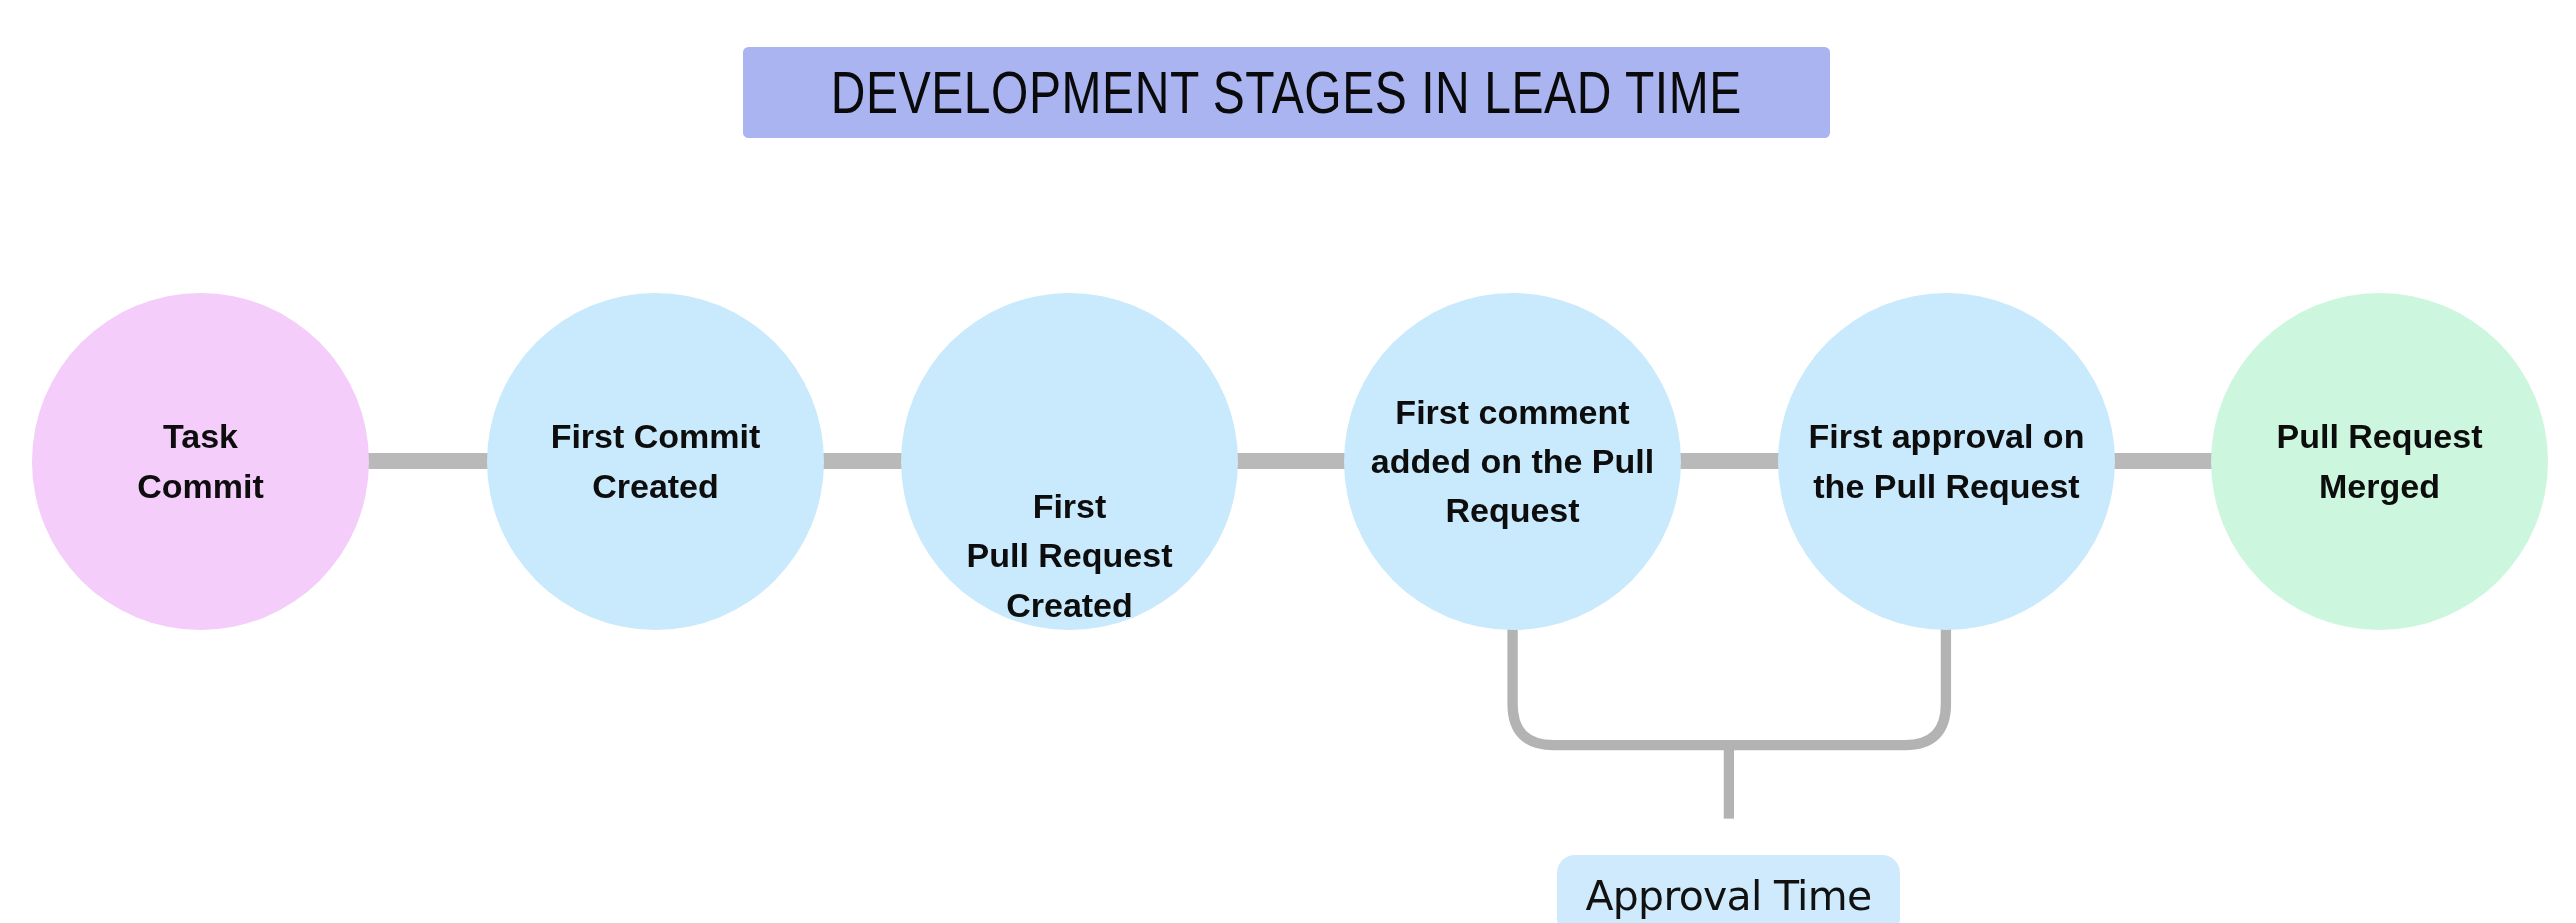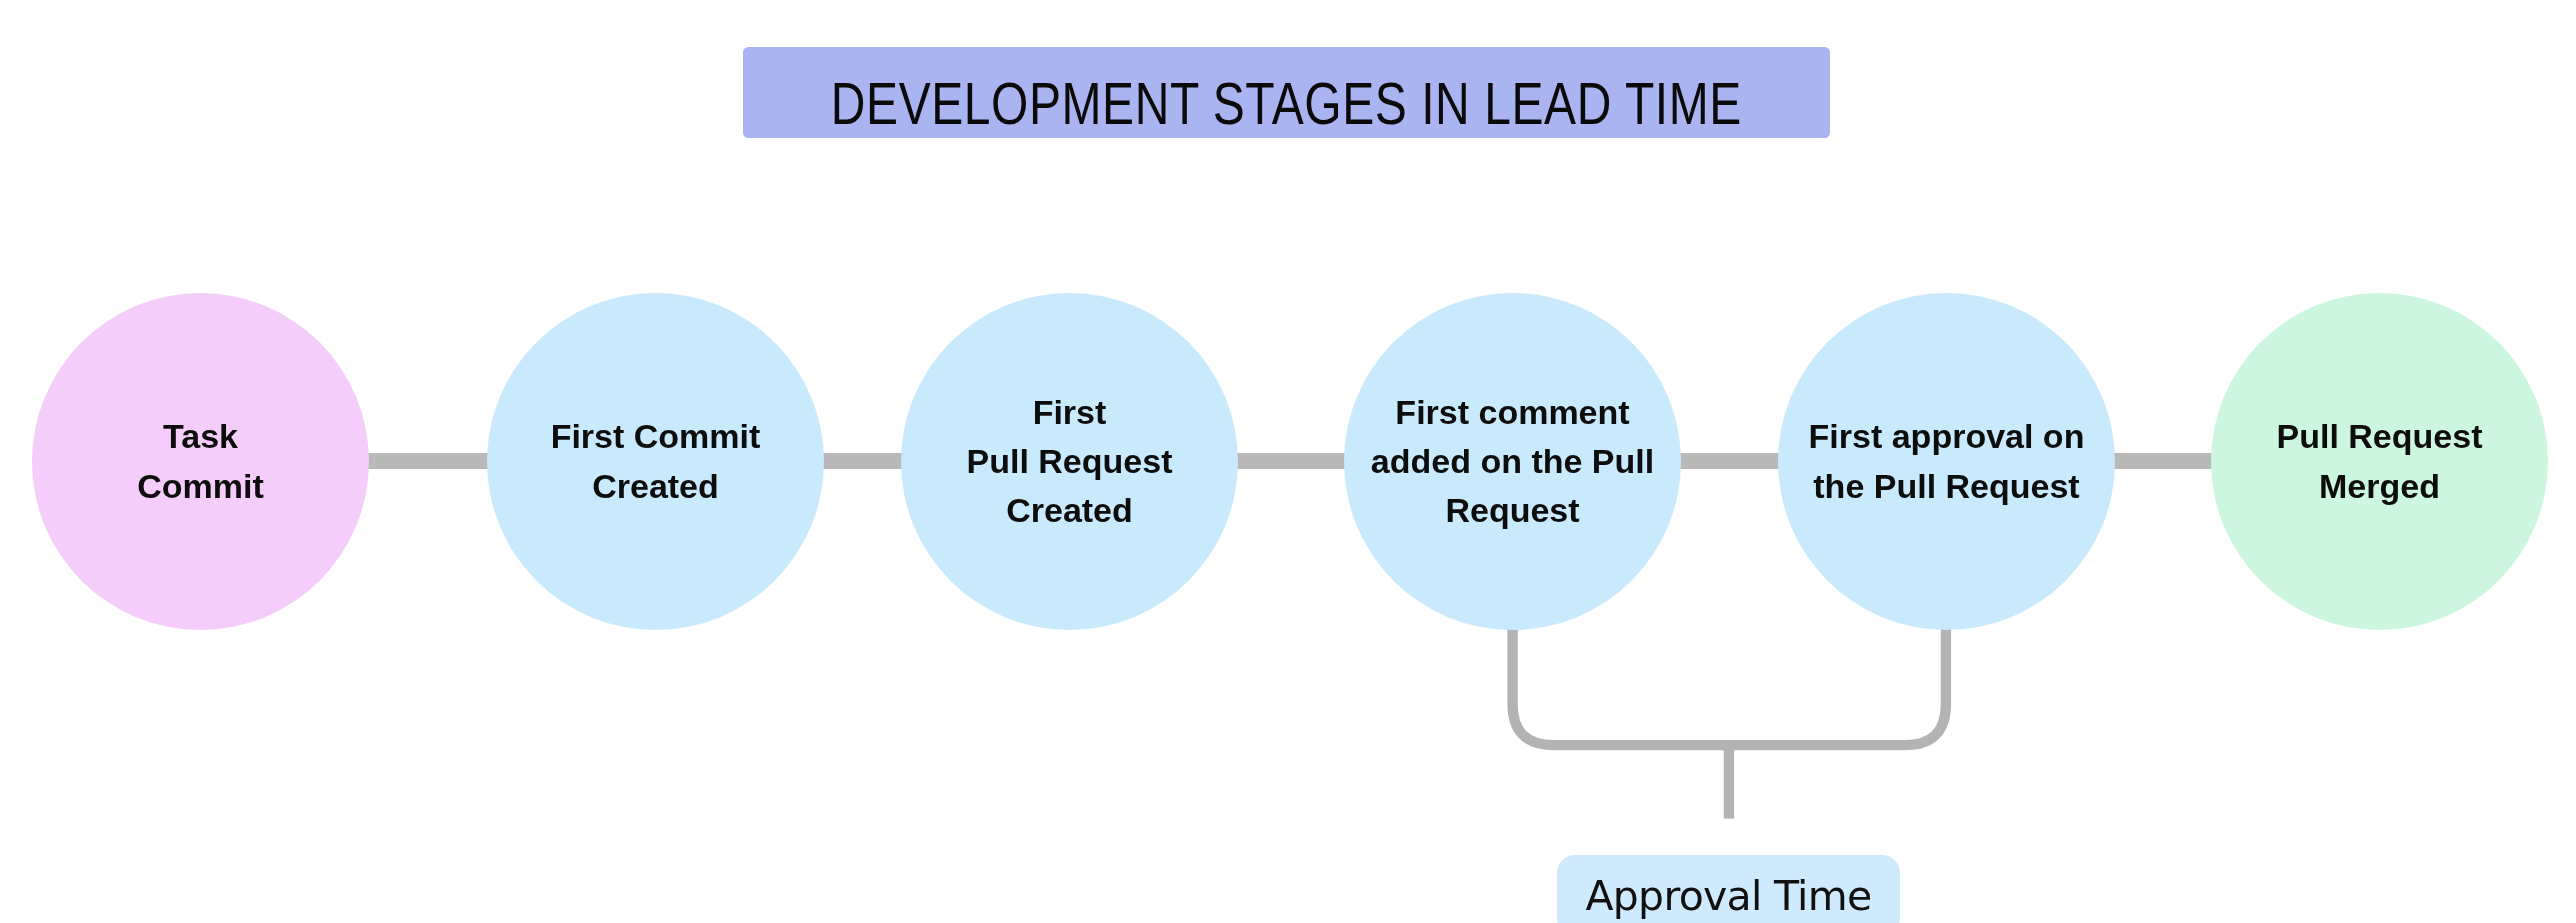--- a/index.html
+++ b/index.html
@@ -11,21 +11,21 @@
     overflow: hidden;
     font-family: "Liberation Sans", sans-serif;
   }
 
   
   .title-box {
     position: absolute;
     left: 743px; top: 47px;
     width: 1087px; height: 91px;
     border-radius: 5.5px;
-    display: flex; align-items: flex-end; justify-content: center;
+    display: flex; align-items: center; justify-content: center;
     z-index: 2;
   }
   .title-text {
     font-size: 60px;
     font-weight: 400;
     color: #0a0a0a;
     white-space: nowrap;
     transform: scaleX(0.8);
     transform-origin: center center;
     letter-spacing: 0.7px;
@@ -51,21 +51,21 @@
   }
   .stage-label {
     font-size: 34px;
     font-weight: 700;
     line-height: 1.45;
     color: #0d0d0d;
     white-space: pre-line;
   }
   .pos-0 { left: 32px; }
   .pos-1 { left: 487px; }
-  .pos-2 { left: 901px; }
+  .pos-2 { left: 901px; align-items: flex-end; }
   .pos-3 { left: 1344px; }
   .pos-4 { left: 1778px; }
   .pos-5 { left: 2211px; }
 
   
   .bracket-svg {
     position: absolute;
     left: 0; top: 0;
     width: 2576px; height: 923px;
     z-index: 0;

